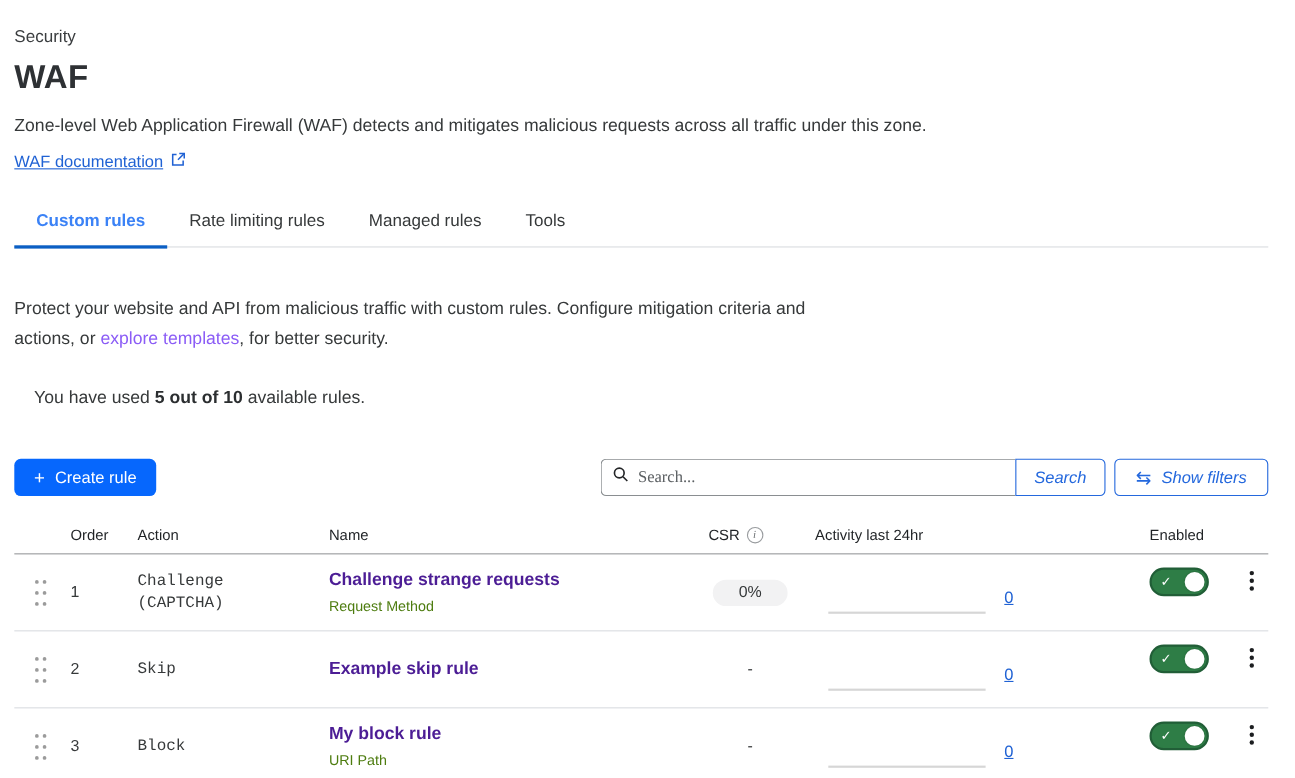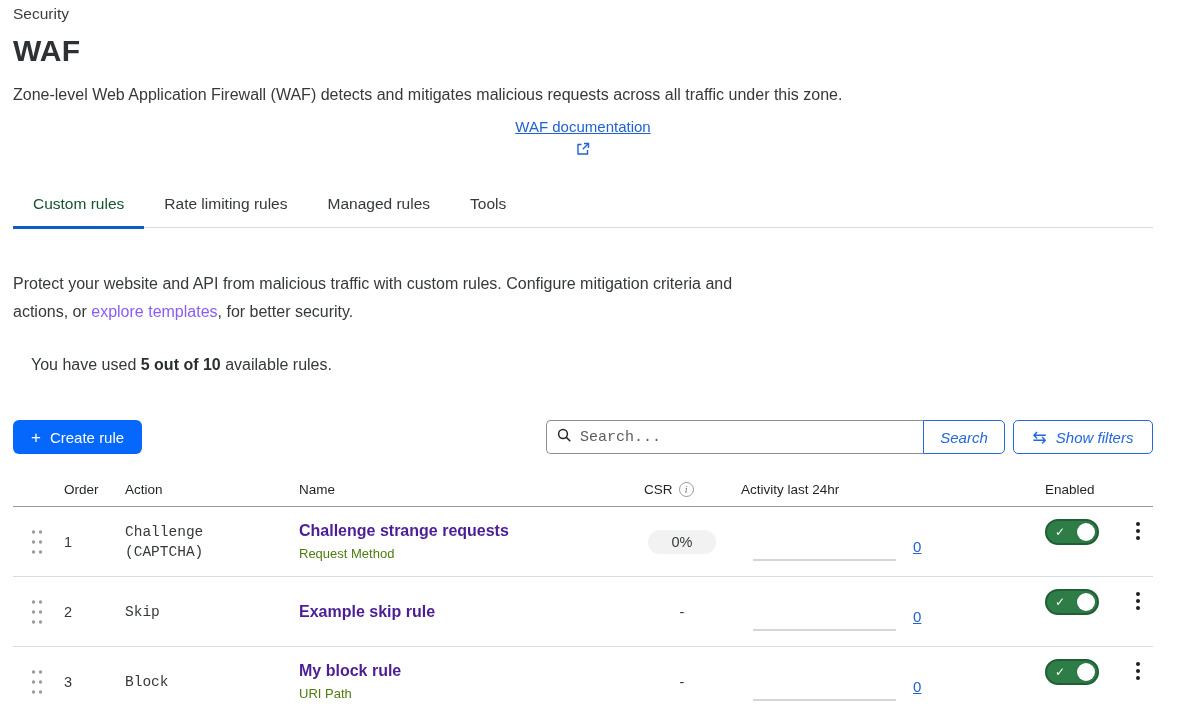--- a/index.html
+++ b/index.html
@@ -2,33 +2,33 @@
 <html><head>
 <meta charset="utf-8">
 <style>
   * { box-sizing: border-box; margin: 0; padding: 0; }
   html, body { width: 1177px; height: 707px; overflow: hidden; }
   body {
     font-family: "Liberation Sans", "DejaVu Sans", sans-serif;
     background: #ffffff;
     color: #36393a;
   }
-  .page { width: 1166px; height: 707px; padding: 4px 13px 0 13px; }
+  .page { width: 1166px; height: 707px; padding: 24px 13px 0 13px; }
 
   
   .eyebrow { font-size: 15.5px; color: #3a3d3f; line-height: 20px; }
   .page-title { font-size: 30px; font-weight: 700; color: #2e3134; margin-top: 8px; line-height: 38px; letter-spacing: .2px; }
   .page-desc { font-size: 16px; color: #36393a; margin-top: 14px; line-height: 22px; }
-  .doclink-row { margin-top: 12px; display: flex; align-items: center; gap: 7px; flex-direction: column; }
+  .doclink-row { margin-top: 12px; display: flex; align-items: center; gap: 7px; }
   .doclink { font-size: 15px; color: #2062d4; text-decoration: underline; cursor: pointer; }
 
   
   .tabs { margin-top: 34px; display: flex; border-bottom: 1px solid #d9dce0; }
   .tab { font-size: 15.5px; color: #36393a; padding: 0 20px 13px 20px; cursor: pointer; position: relative; line-height: 20px; }
-  .tab.active { font-weight: 400; color: #14532d; }
+  .tab.active { font-weight: 700; color: #3b82f6; }
   .tab.active::after { content: ""; position: absolute; left: 0; right: 0; bottom: -2px; height: 3px; background: #0b5fc4; }
 
   
   .intro { margin-top: 42px; font-size: 16px; line-height: 28px; max-width: 742px; color: #36393a; }
   .intro a { color: #8b5cf6; cursor: pointer; }
   .usage { margin-top: 30px; font-size: 16px; color: #36393a; margin-left: 18px; }
   .usage strong { font-weight: 700; color: #2b2e30; }
 
   
   .toolbar { margin-top: 46px; display: flex; justify-content: space-between; align-items: center; }
@@ -38,21 +38,21 @@
     font-family: inherit; cursor: pointer;
   }
   .btn-primary .plus { font-size: 17px; font-weight: 400; line-height: 1; }
   .search-area { display: flex; align-items: center; gap: 8px; }
   .search-group { display: flex; align-items: stretch; }
   .search-box {
     width: 377px; height: 34px; border: 1px solid #8a8e91; border-right: none;
     border-radius: 5px 0 0 5px; display: flex; align-items: center; padding: 0 10px; background: #fff;
   }
   .search-box input {
-    border: none; outline: none; flex: 1; font-size: 15px; font-family: Liberation Mono, monospace; color: #14532d; margin-left: 8px; background: transparent;
+    border: none; outline: none; flex: 1; font-size: 15px; font-family: Liberation Serif, serif; color: #14532d; margin-left: 8px; background: transparent;
   }
   .search-box input::placeholder { color: #5c6063; }
   .btn-secondary {
     height: 34px; background: #fff; color: #2468dd; border: 1px solid #2468dd;
     font-size: 15px; font-family: inherit; cursor: pointer; display: inline-flex; align-items: center; gap: 9px; justify-content: center; font-style: italic;
   }
   .btn-search { width: 82px; border-radius: 0 5px 5px 0; }
   .btn-filters { width: 140px; border-radius: 5px; }
   .filters-glyph { font-size: 17px; line-height: 1; }
 

